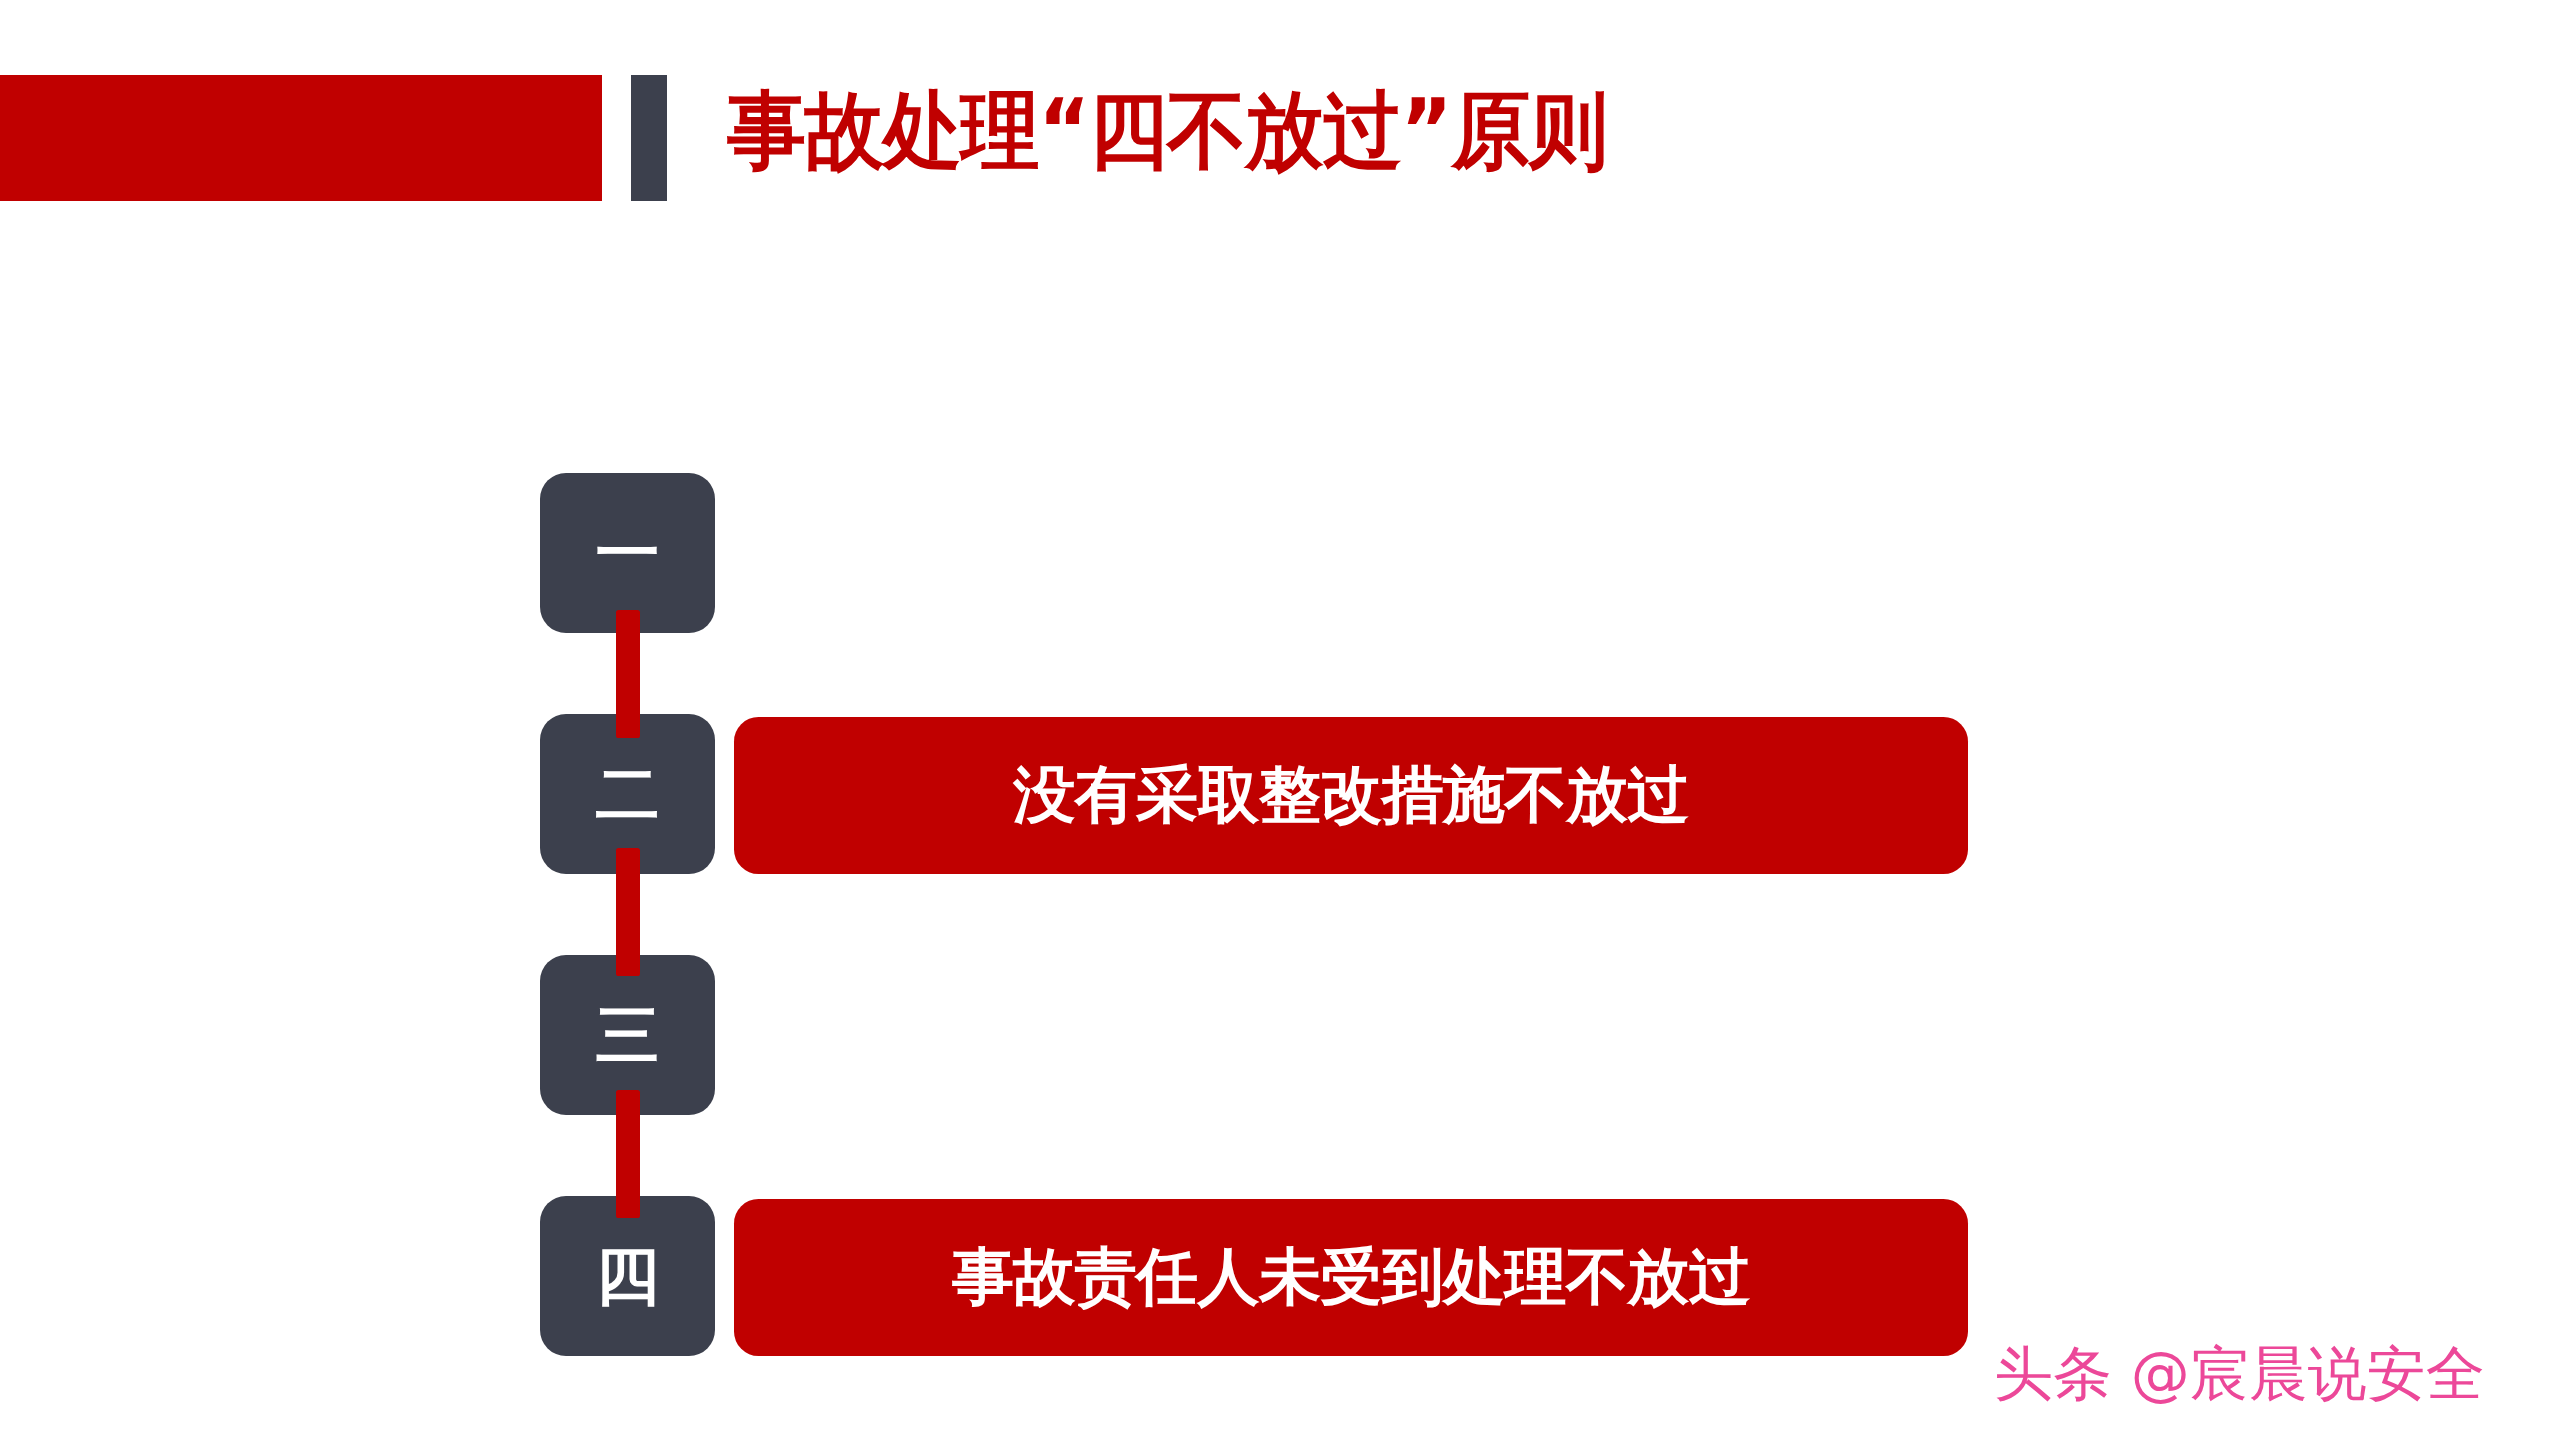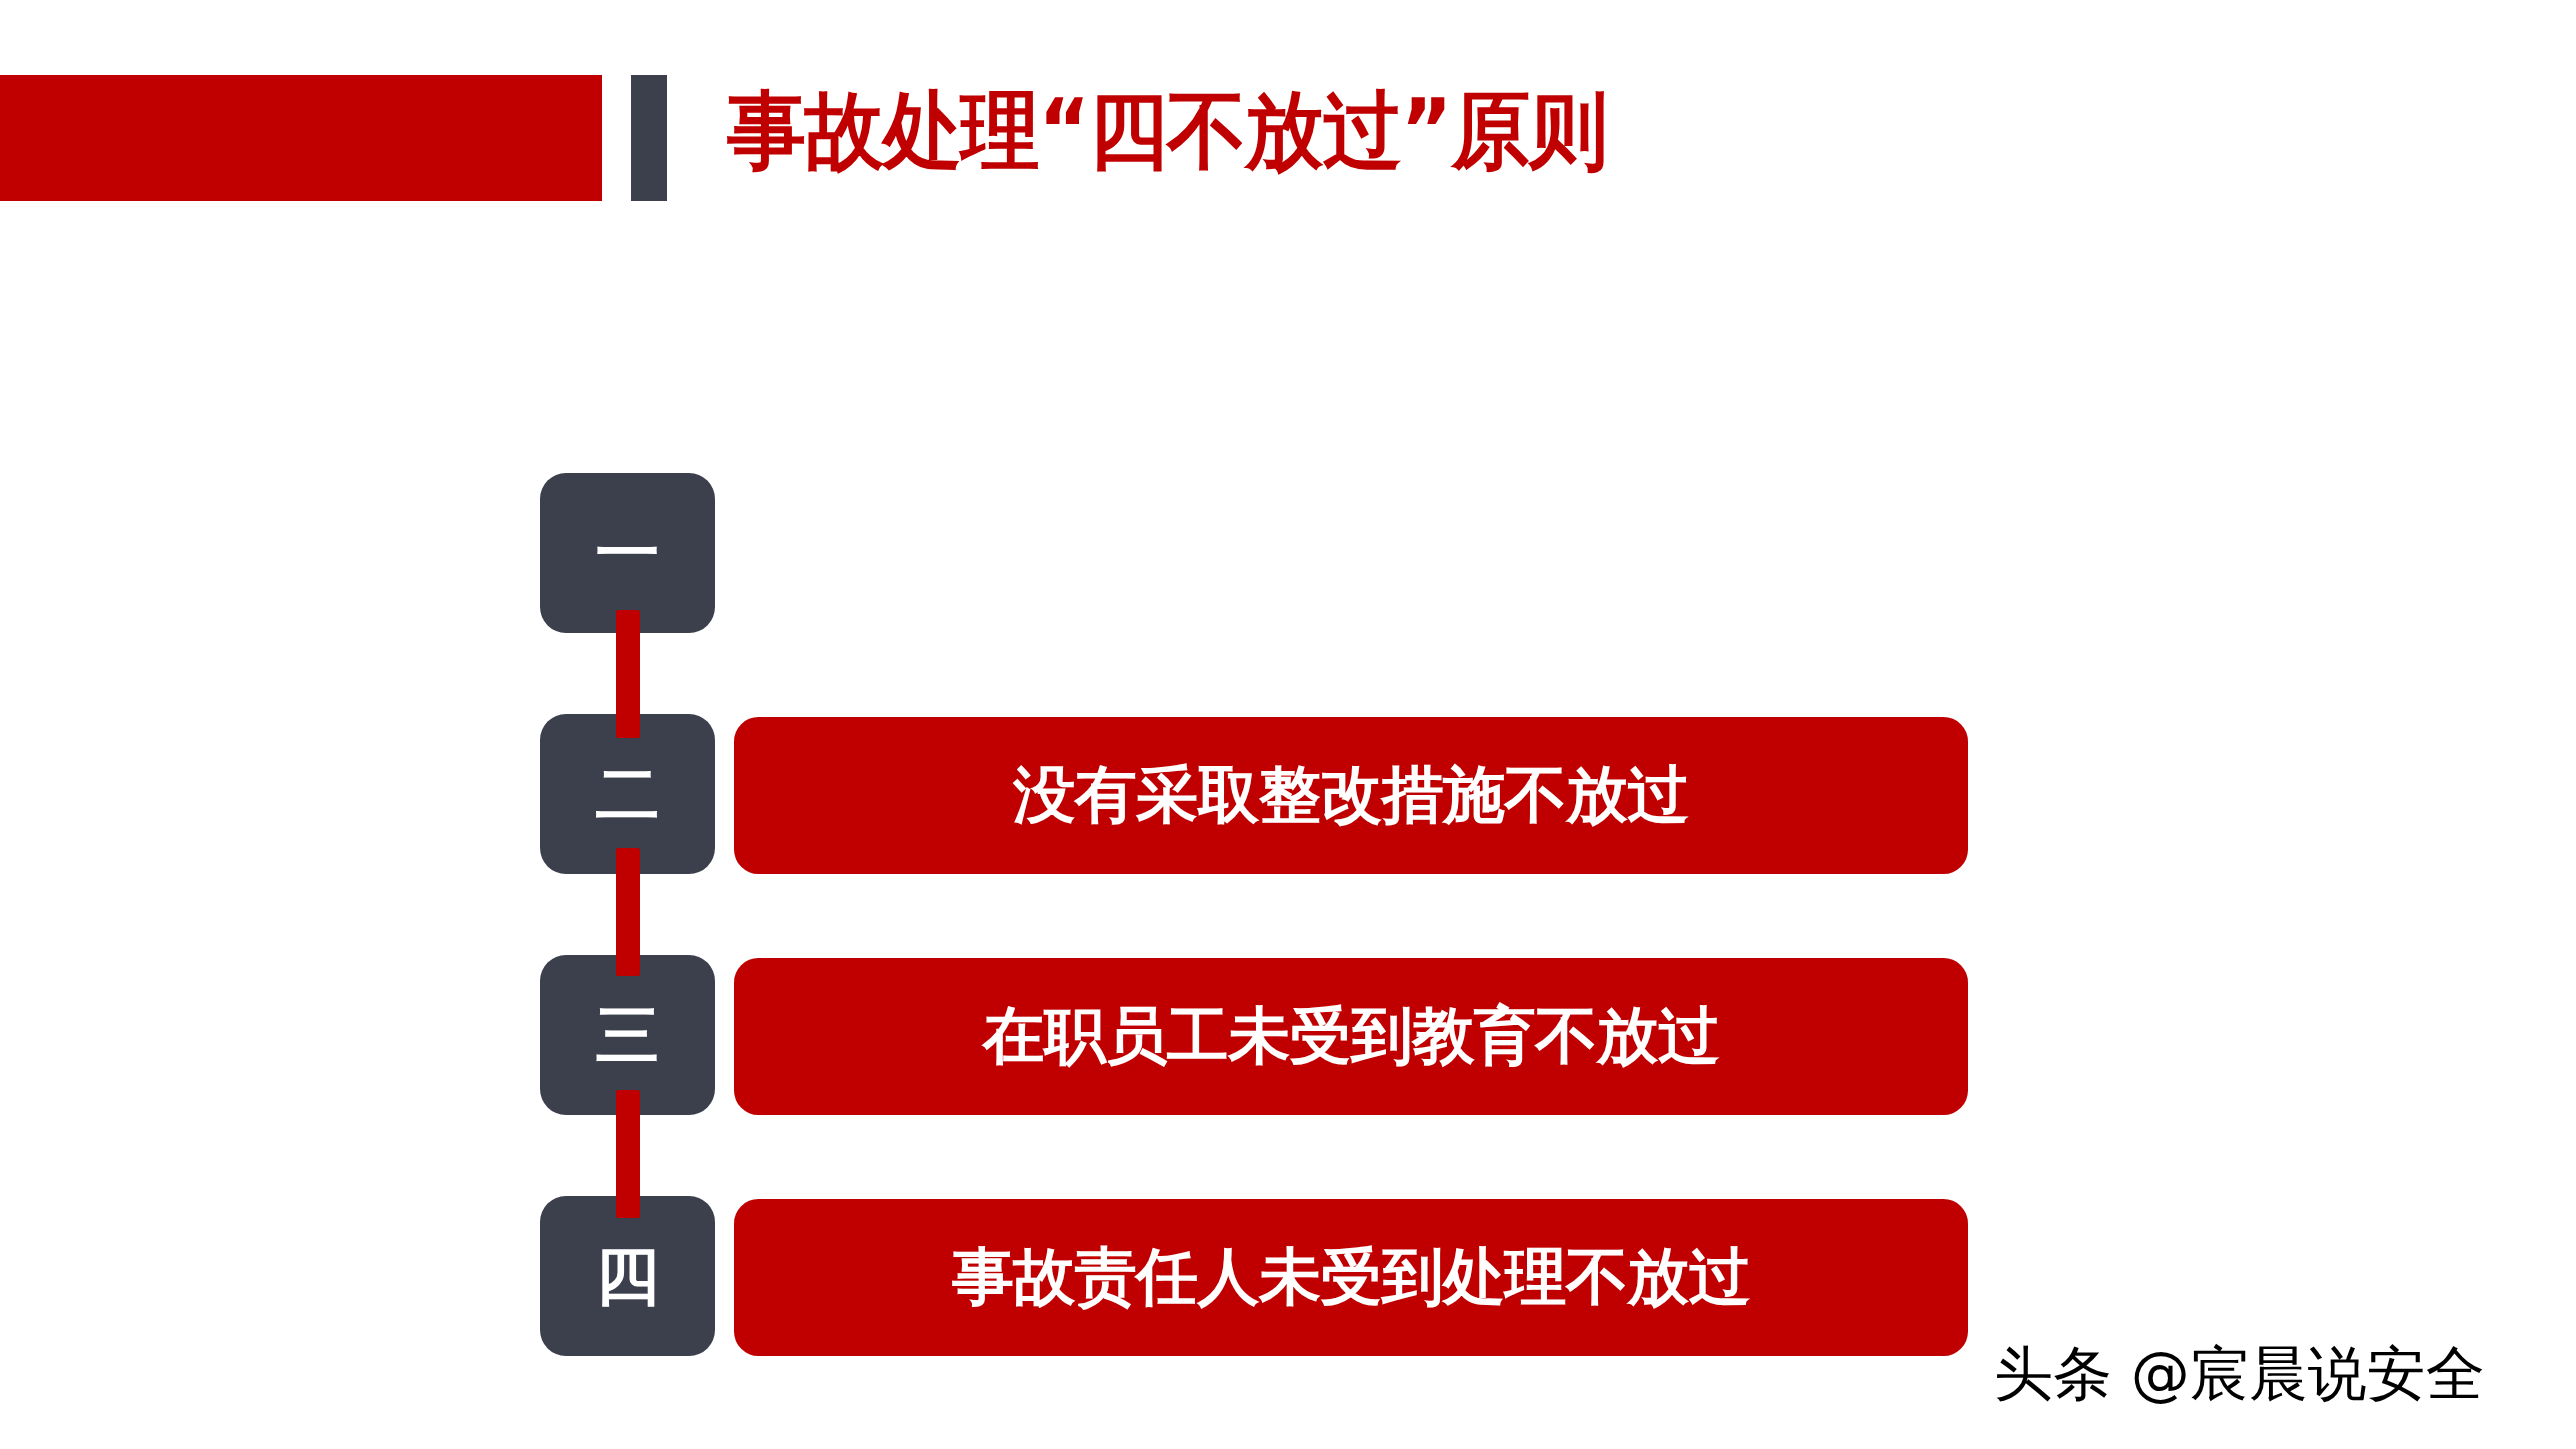--- a/index.html
+++ b/index.html
@@ -36,21 +36,21 @@
     color: #ffffff; font-size: 62px; font-weight: bold;
     display: flex; align-items: center; justify-content: center;
     white-space: nowrap; letter-spacing: -0.6px;
   }
   .connector {
     position: absolute; left: 616px; width: 24px;
     background: #C00000; border-radius: 2.6px; z-index: 2;
   }
   .watermark {
     position: absolute; left: 1994px; top: 1337px; height: 74px;
-    line-height: 74px; font-size: 59px; color: #000000;
+    line-height: 74px; font-size: 59px; color: #ec4899;
     white-space: nowrap;
     text-shadow: 1.3px 1.3px 0 #ffffff, -0.6px -0.6px 0 #ffffff;
   }
 </style>
 </head>
 <body>
 
 <div class="header-red-bar"></div>
 <div class="header-gray-bar"></div>
 <div class="title">事故处理“四不放过”原则</div>
@@ -63,21 +63,20 @@
   <div class="num-box">一</div>
 </div>
 
 <div class="row" style="top:714px;">
   <div class="num-box">二</div>
   <div class="item-box">没有采取整改措施不放过</div>
 </div>
 
 <div class="row" style="top:955px;">
   <div class="num-box">三</div>
-  <div class="item-box">在职员工未受到教育不放过</div>
 </div>
 
 <div class="row" style="top:1196px;">
   <div class="num-box">四</div>
   <div class="item-box">事故责任人未受到处理不放过</div>
 </div>
 
 <div class="watermark">头条 @宸晨说安全</div>
 
 

